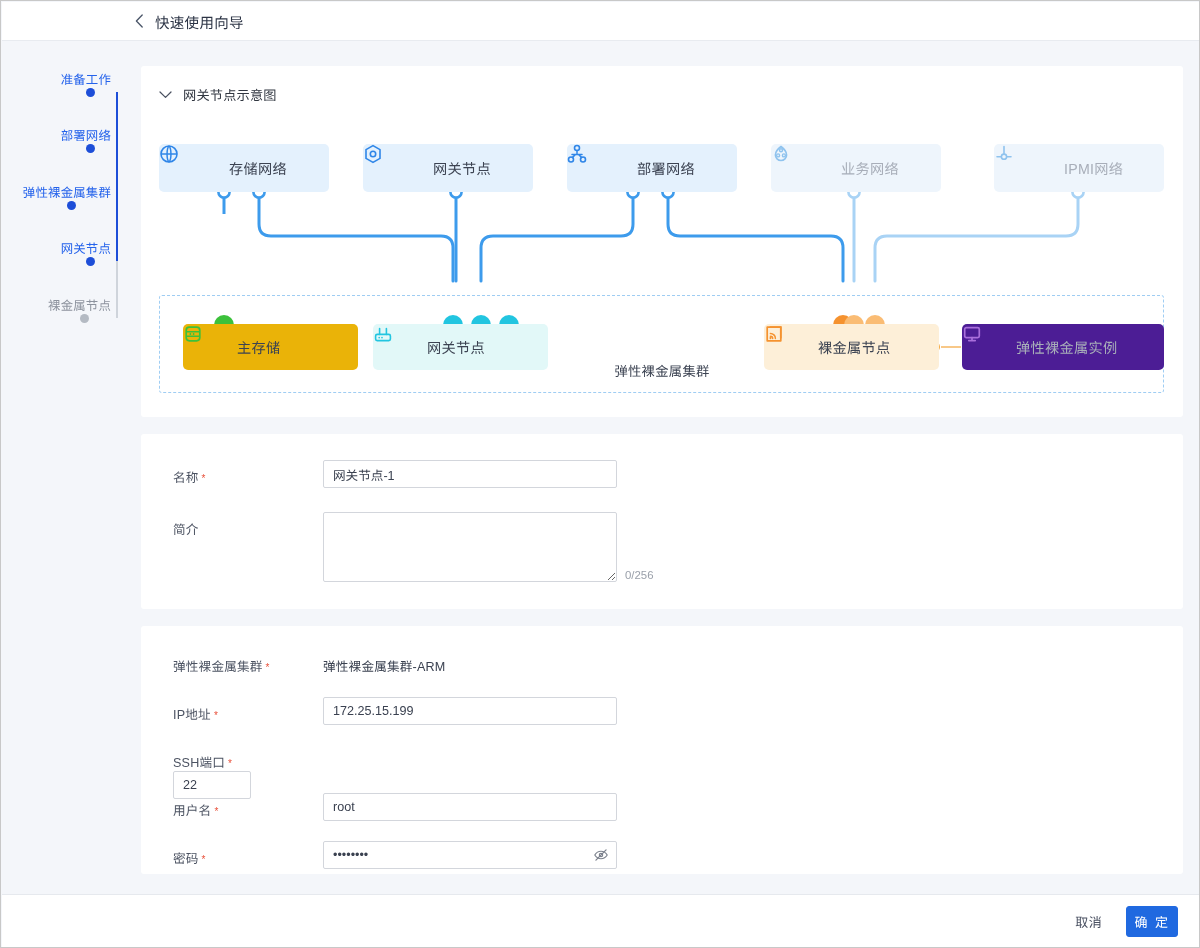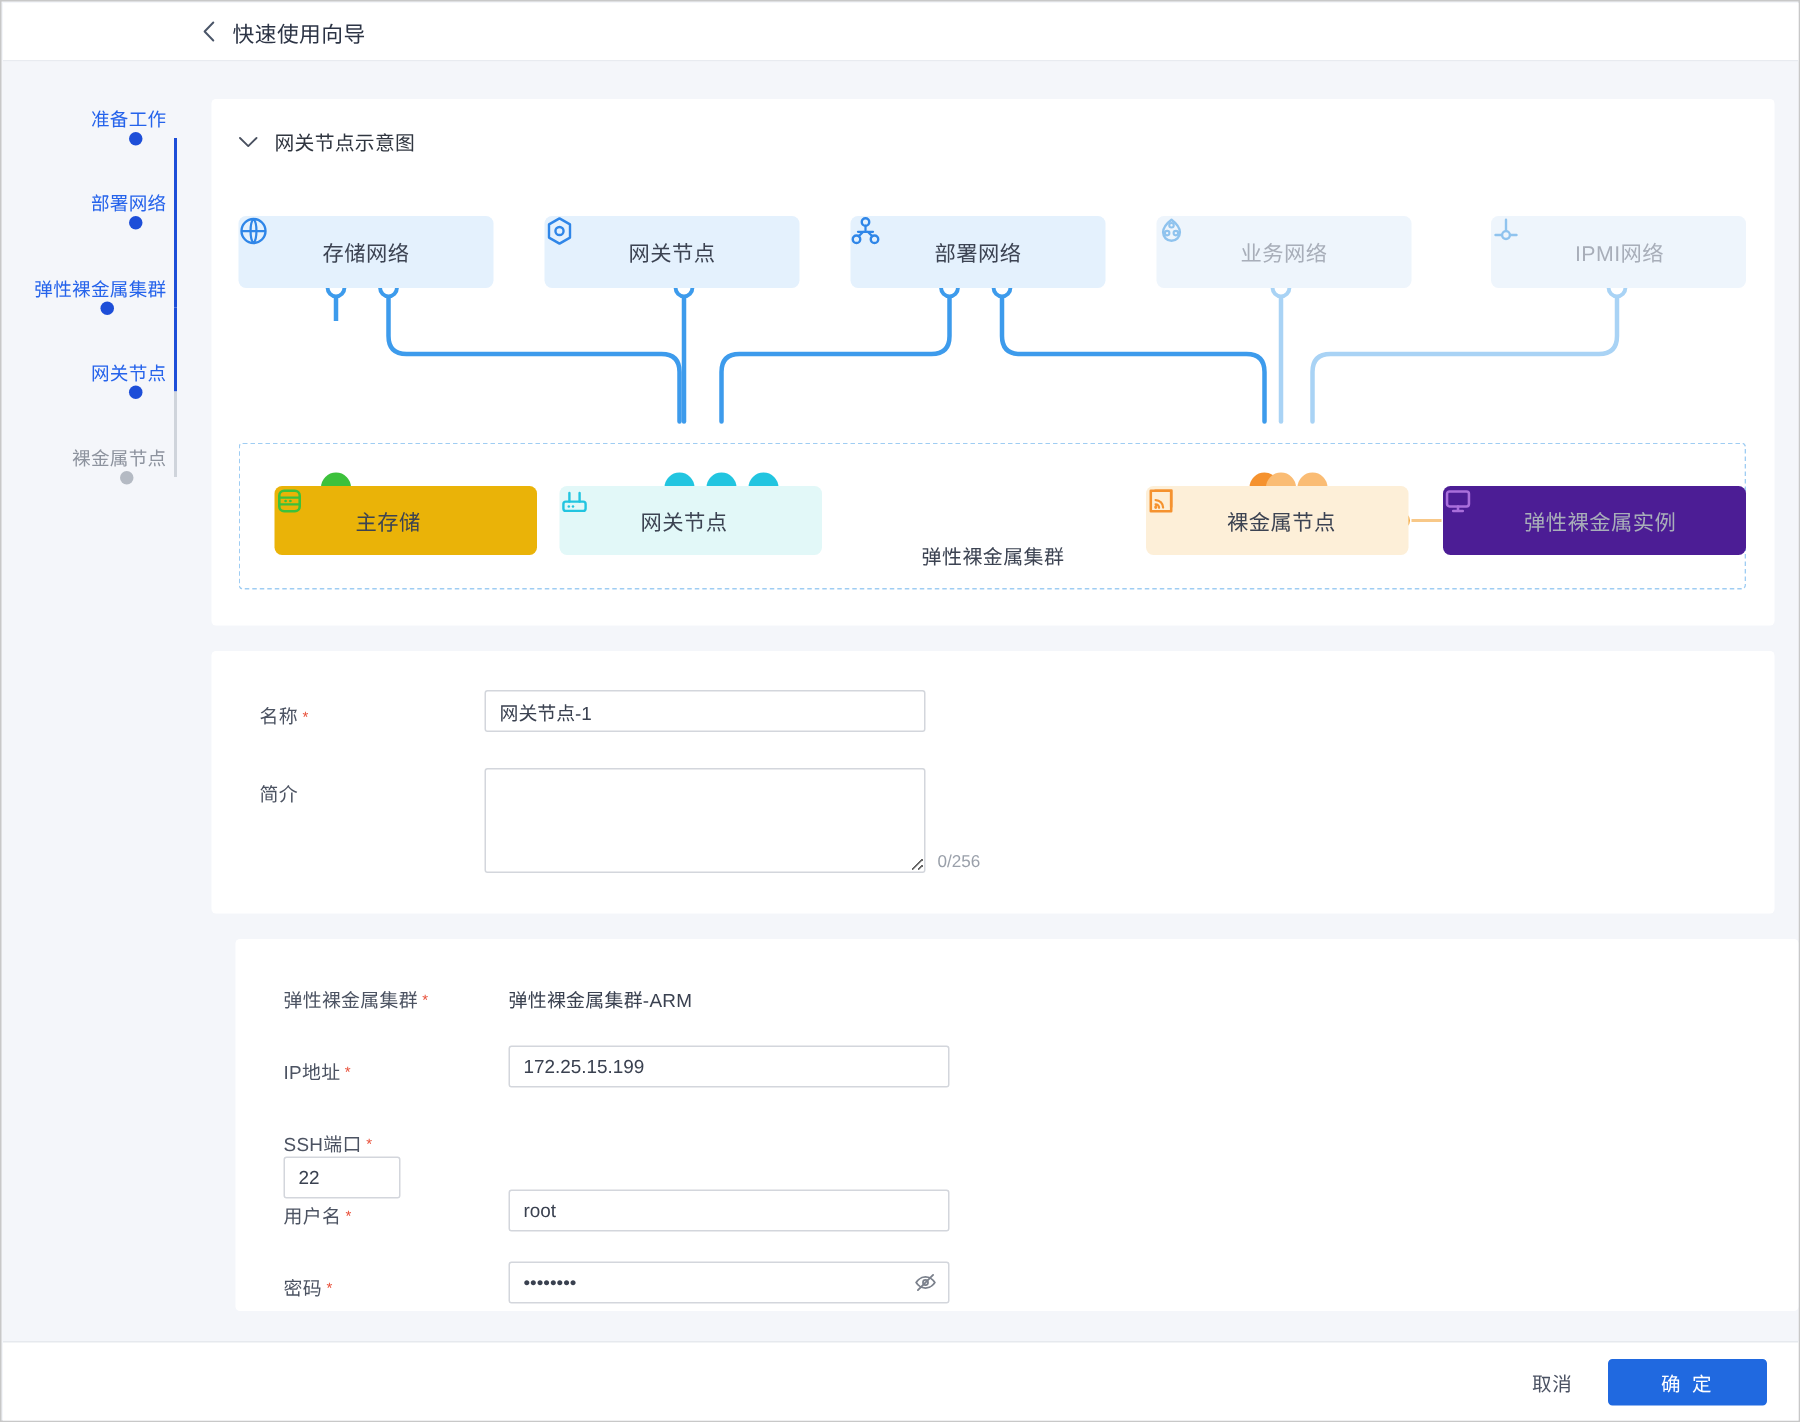--- a/index.html
+++ b/index.html
@@ -102,21 +102,21 @@
 
   
   .card {
     position: absolute;
     background: #ffffff;
     border-radius: 3px;
     box-sizing: border-box;
   }
   #card-diagram { left: 139px; top: 25px; width: 1042px; height: 351px; }
   #card-basic   { left: 139px; top: 393px; width: 1042px; height: 175px; }
-  #card-conn    { left: 155px; top: 585px; width: 1042px; height: 248px; }
+  #card-conn    { left: 139px; top: 585px; width: 1042px; height: 248px; }
 
   
   .panel-head {
     position: absolute;
     left: 18px; top: 19px;
     display: flex;
     align-items: center;
     cursor: pointer;
     user-select: none;
   }
@@ -144,21 +144,21 @@
 
   
   .net-chip {
     position: absolute;
     height: 48px;
     border-radius: 5px;
     background: #e4f1fd;
     display: flex;
     align-items: center;
     box-sizing: border-box;
-    padding-left: 23px;
+    padding-left: 37px;
   }
   .net-chip.dim { background: #eef5fc; }
   .net-chip .chip-ico {
     width: 22px; height: 22px;
     flex: 0 0 auto;
     display: inline-flex;
     align-items: center;
     justify-content: center;
     margin-right: 11px;
   }
@@ -315,21 +315,21 @@
     font-family: "Liberation Sans", "DejaVu Sans", sans-serif;
     letter-spacing: .5px;
   }
   .btn-primary {
     font-size: 13px;
     color: #ffffff;
     background: #2069e0;
     border: 1px solid #2069e0;
     border-radius: 3px;
     cursor: pointer;
-    padding: 0 34px;
+    padding: 0 7px;
     height: 31px;
     letter-spacing: 2px;
     font-family: "Liberation Sans", "DejaVu Sans", sans-serif;
   }
 </style>
 </head>
 <body>
 
 <div id="page">
 

